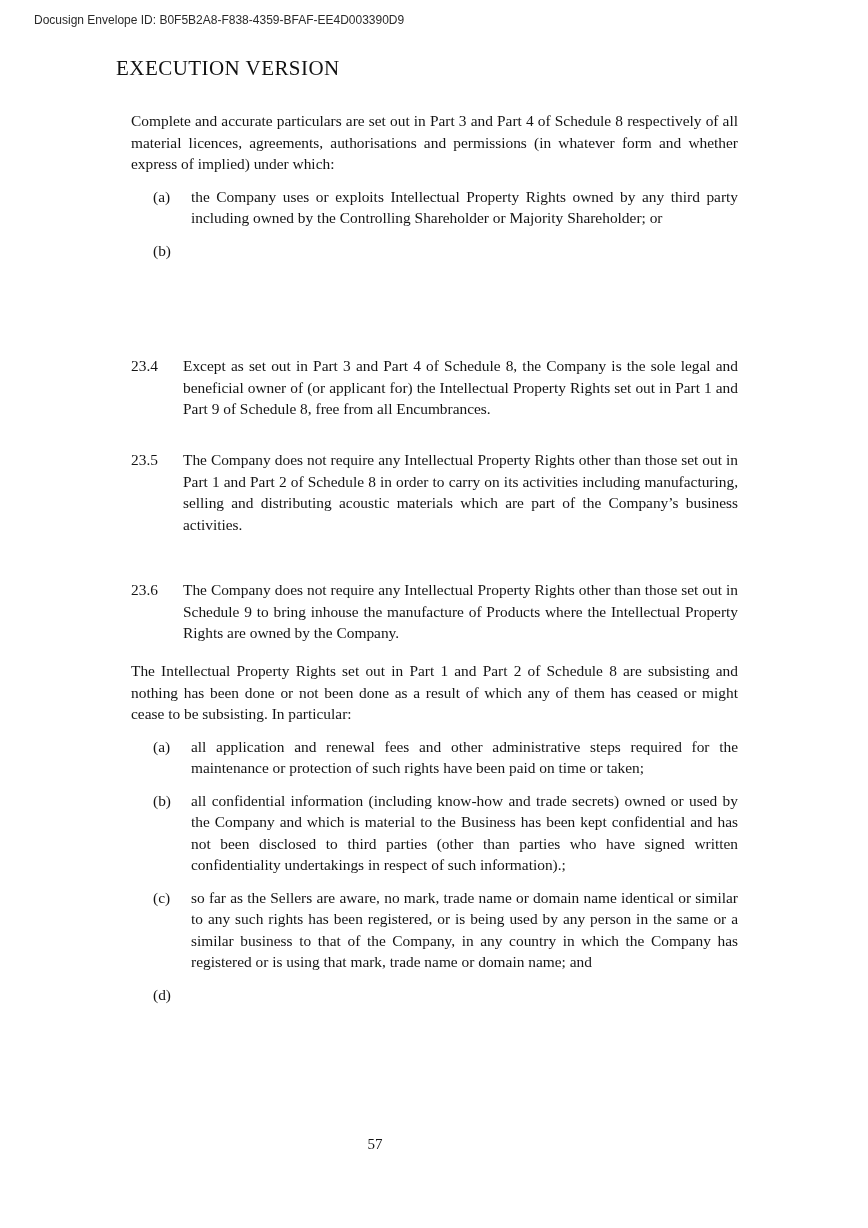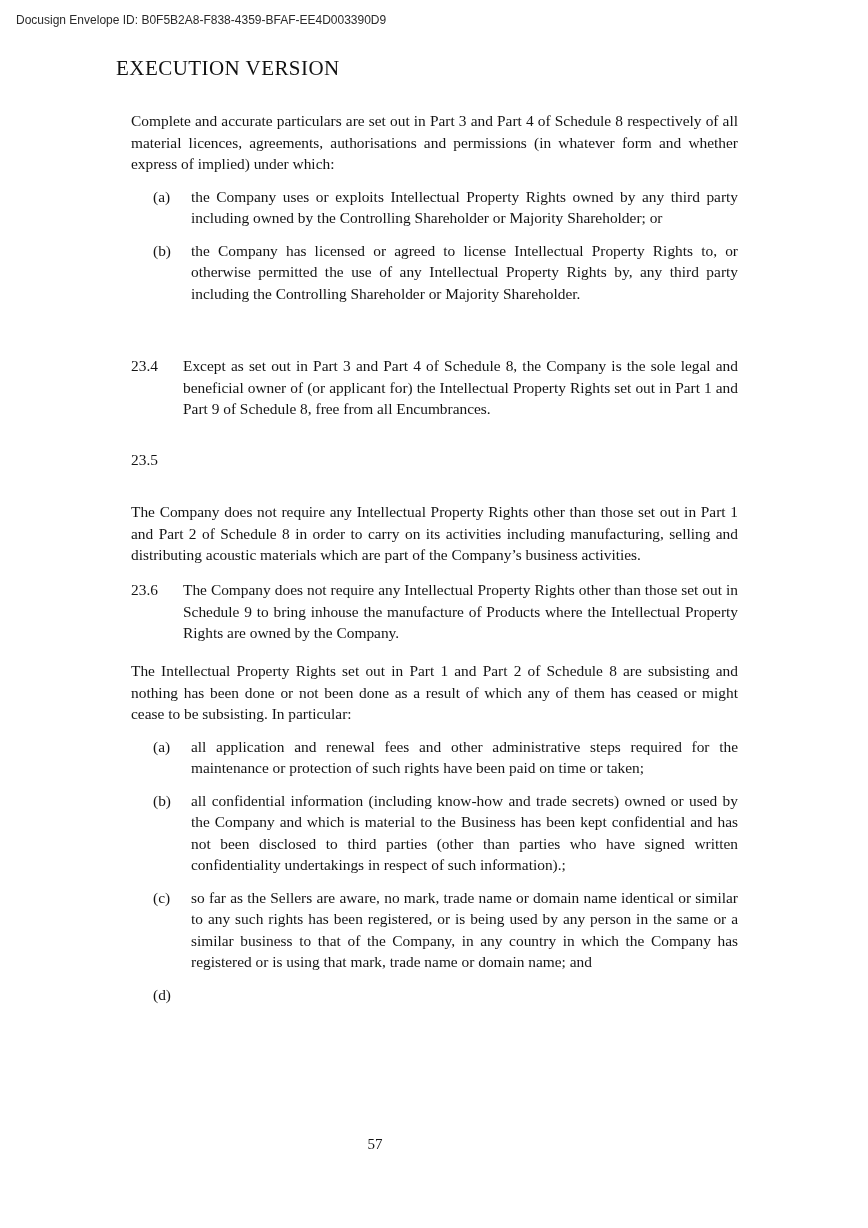--- a/index.html
+++ b/index.html
@@ -11,21 +11,21 @@
     position: relative;
     width: 868px;
     height: 1228px;
     background: #ffffff;
     overflow: hidden;
     font-family: "Liberation Serif", serif;
     color: #141414;
   }
   .docusign-banner {
     position: absolute;
-    left: 16px;
+    left: 34px;
     top: 13px;
     font-family: "Liberation Sans", sans-serif;
     font-size: 12px;
     color: #2a2a2a;
     white-space: nowrap;
   }
   .doc-title {
     position: absolute;
     left: 116px;
     top: 56px;
@@ -36,21 +36,21 @@
   .clause {
     position: absolute;
     left: 131px;
     width: 607px;
     display: flex;
     font-size: 15.4px;
     line-height: 21.5px;
   }
   .clause-c1 { top: 110px; }
   .clause-c2 { top: 355px; }
-  .clause-c3 { top: 449px; flex-direction: column; }
+  .clause-c3 { top: 449px; }
   .clause-c4 { top: 579px; font-family: Liberation Serif, serif; }
   .clause-c5 { top: 660px; }
   .clause-num {
     flex: 0 0 52px;
     width: 52px;
   }
   .clause-bodycol {
     flex: 1 1 auto;
     min-width: 0;
   }
@@ -93,21 +93,20 @@
 
   <div class="clause clause-c1">
     <div class="clause-bodycol">
       <div class="clause-text">Complete and accurate particulars are set out in Part 3 and Part 4 of Schedule 8 respectively of all material licences, agreements, authorisations and permissions (in whatever form and whether express of implied) under which:</div>
       <div class="subitem">
         <div class="subitem-label">(a)</div>
         <div class="subitem-text">the Company uses or exploits Intellectual Property Rights owned by any third party including owned by the Controlling Shareholder or Majority Shareholder; or</div>
       </div>
       <div class="subitem">
         <div class="subitem-label">(b)</div>
-        <div class="subitem-text">the Company has licensed or agreed to license Intellectual Property Rights to, or otherwise permitted the use of any Intellectual Property Rights by, any third party including the Controlling Shareholder or Majority Shareholder.</div>
       </div>
     </div>
   </div>
 
   <div class="clause clause-c2">
     <div class="clause-num">23.4</div>
     <div class="clause-bodycol">
       <div class="clause-text">Except as set out in Part 3 and Part 4 of Schedule 8, the Company is the sole legal and beneficial owner of (or applicant for) the Intellectual Property Rights set out in Part 1 and Part 9 of Schedule 8, free from all Encumbrances.</div>
     </div>
   </div>

